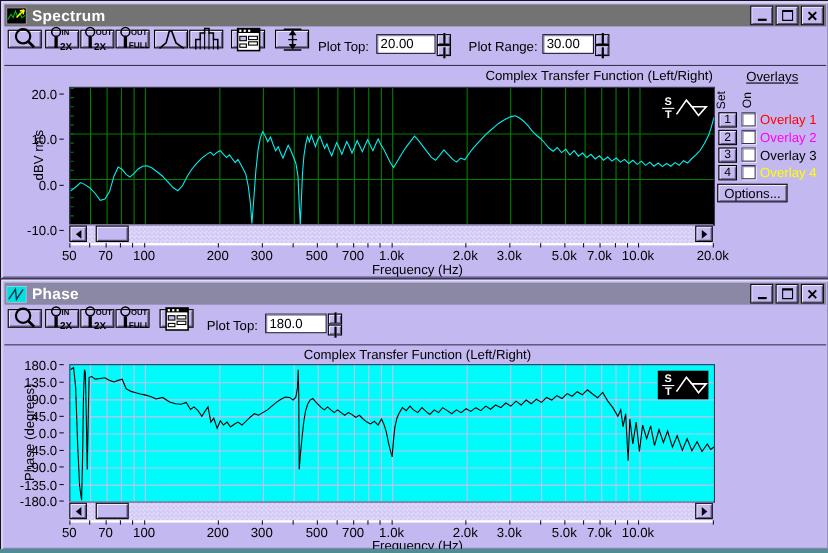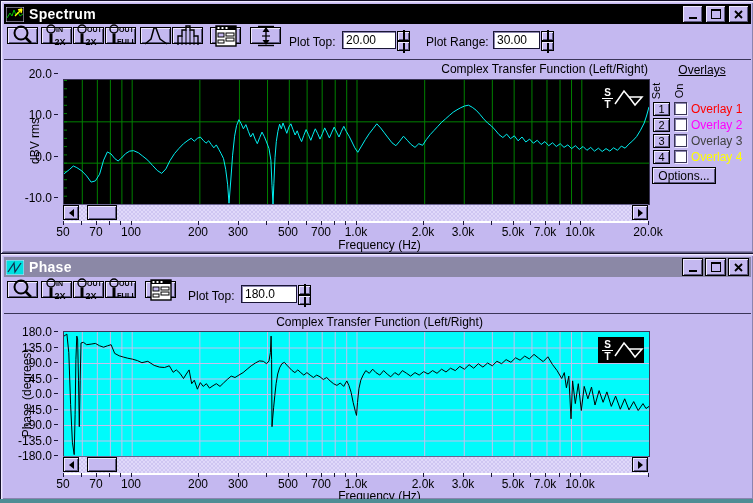--- a/index.html
+++ b/index.html
@@ -66,21 +66,21 @@
                box-shadow:inset 1px 1px 0 #efe9ff, inset -1px -1px 0 #5d5880;
                font-size:12px;display:flex;align-items:center;justify-content:center;box-sizing:border-box;}
   .edge-strip{position:absolute;left:0;top:499px;width:753px;height:4px;background:#4f8d95;}
   .ic{display:block;}
 </style>
 </head>
 <body>
 <div id="page">
 
 <div class="window" style="top:0;height:252px;">
-  <div class="titlebar" style="background:#000000;">
+  <div class="titlebar" style="background:#737373;">
     <svg class="ic" width="18" height="15">
       <rect x="0" y="0" width="18" height="15" fill="#000" stroke="#dcd4f8"></rect>
       <polyline points="1,11 4,6 6,9 8,3 10,8 12,5 14,9 17,7" fill="none" stroke="#00c000" stroke-width="1"></polyline>
       <path d="M16,2 L9,9 M16,2 l-4,1 M16,2 l-1,4" stroke="#ffff00" stroke-width="1.3" fill="none"></path>
     </svg>
     <span class="title">Spectrum</span>
     <span class="tb-spacer"></span>
     <div class="tbtn">
           <div class="glyph-min"></div>
         </div>
@@ -179,21 +179,21 @@
             <div class="tri-dn"></div>
           </div>
     </div>
   </div>
 
   <div class="hdr" style="top:61px;">
     <span style="float:right;">Complex Transfer Function (Left/Right)</span>
   </div>
 
   <div class="vlabel" style="left:-6px;top:133px;width:80px;">dBV rms</div>
-  <div class="ylabels" style="top:72px;height:124px;">
+  <div class="ylabels" style="top:84px;height:124px;">
         <span style="top: -6px;">20.0</span>
         <i style="top: 0px;"></i>
         <span style="top: 35px;">10.0</span>
         <i style="top: 41px;"></i>
         <span style="top: 77px;">0.0</span>
         <i style="top: 83px;"></i>
         <span style="top: 118px;">-10.0</span>
         <i style="top: 124px;"></i>
       </div>
 
@@ -320,21 +320,21 @@
     <span class="ov-label" style="color: rgb(255, 0, 0);">Overlay 1</span>
   </div>
   <div class="ov-row" style="left:652px;top:116px;">
     <div class="ov-num">2</div>
     <div class="ov-check"></div>
     <span class="ov-label" style="color: rgb(255, 0, 255);">Overlay 2</span>
   </div>
   <div class="ov-row" style="left:652px;top:132px;">
     <div class="ov-num">3</div>
     <div class="ov-check"></div>
-    <span class="ov-label" style="color: #404040;">Overlay 3</span>
+    <span class="ov-label" style="color: #000000;">Overlay 3</span>
   </div>
   <div class="ov-row" style="left:652px;top:148px;">
     <div class="ov-num">4</div>
     <div class="ov-check"></div>
     <span class="ov-label" style="color: rgb(255, 255, 0);">Overlay 4</span>
   </div>
   <div class="options-btn" style="left:651px;top:166px;">Options...</div>
 </div>
 
 <div class="window" style="top:253px;height:246px;">

